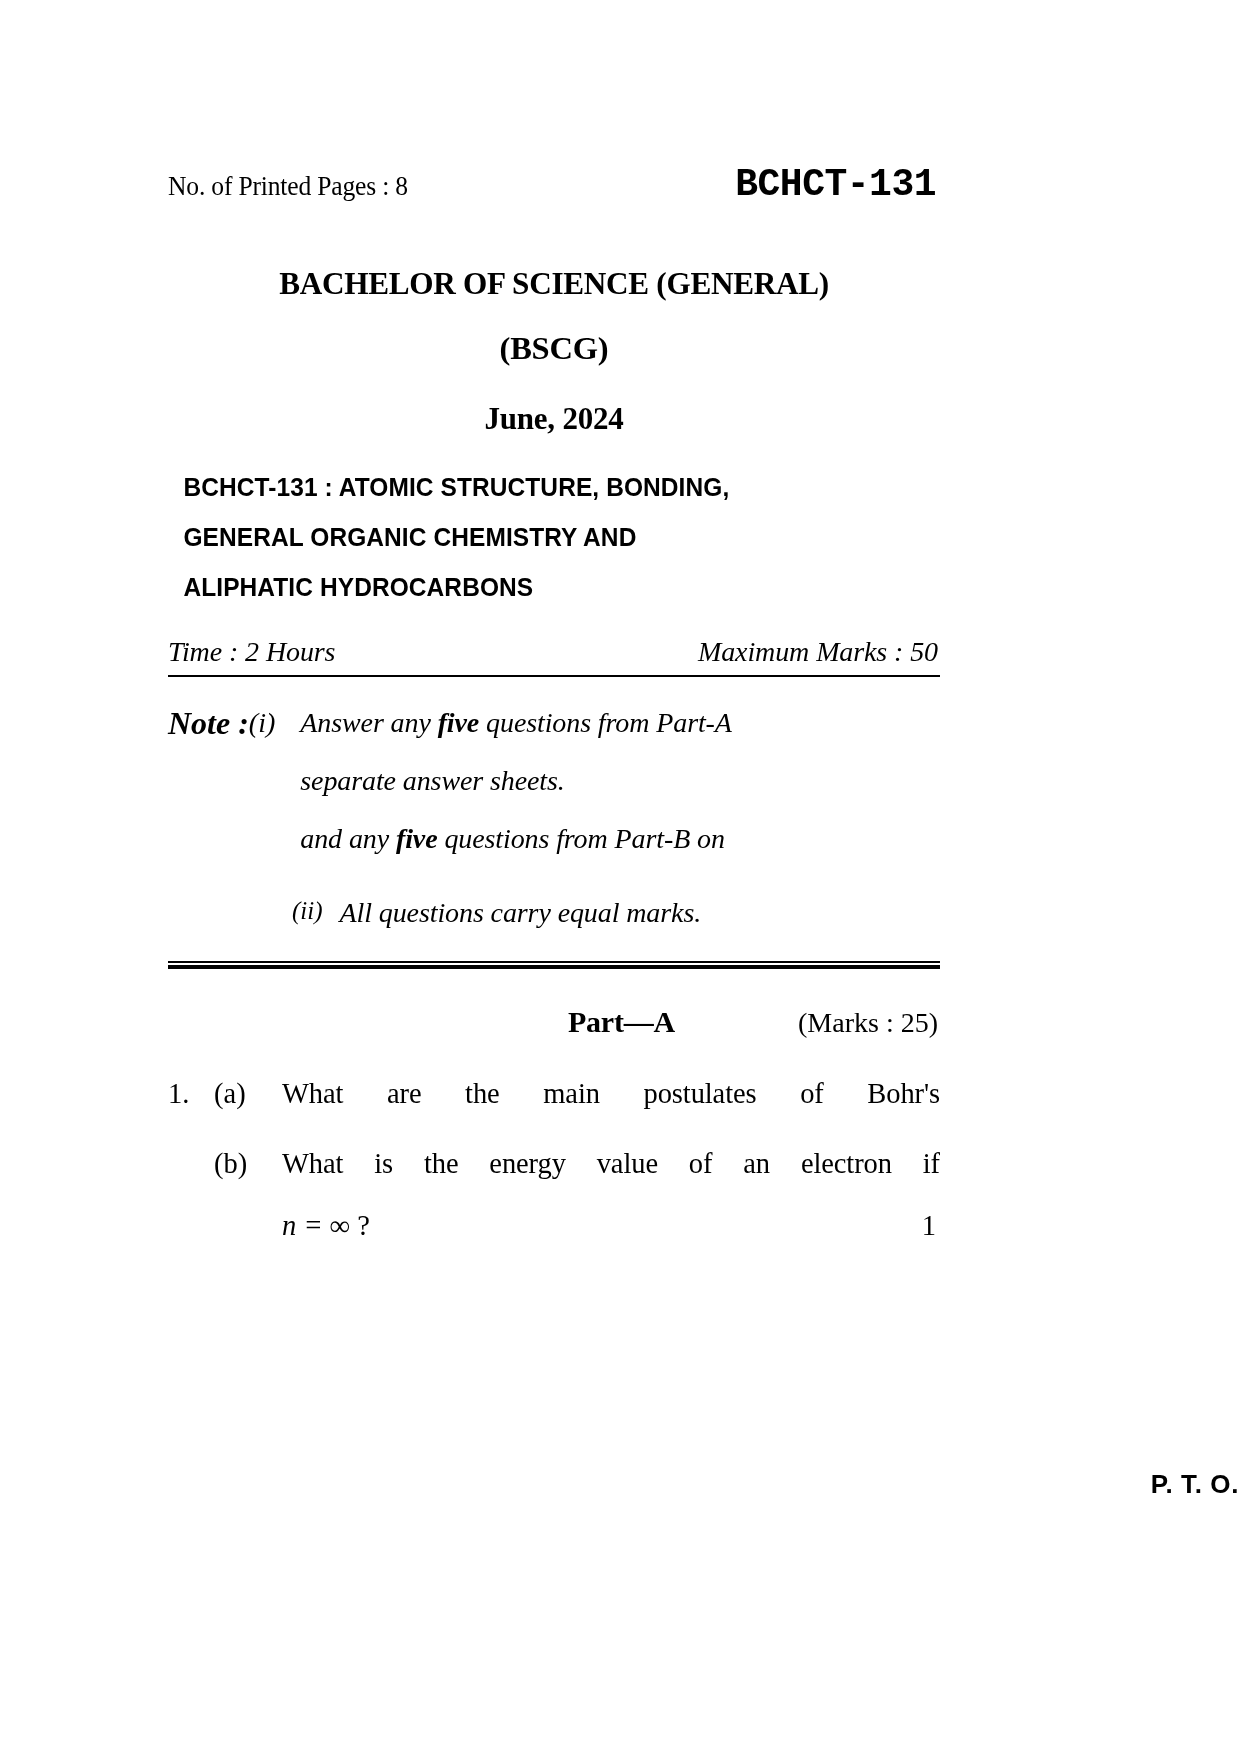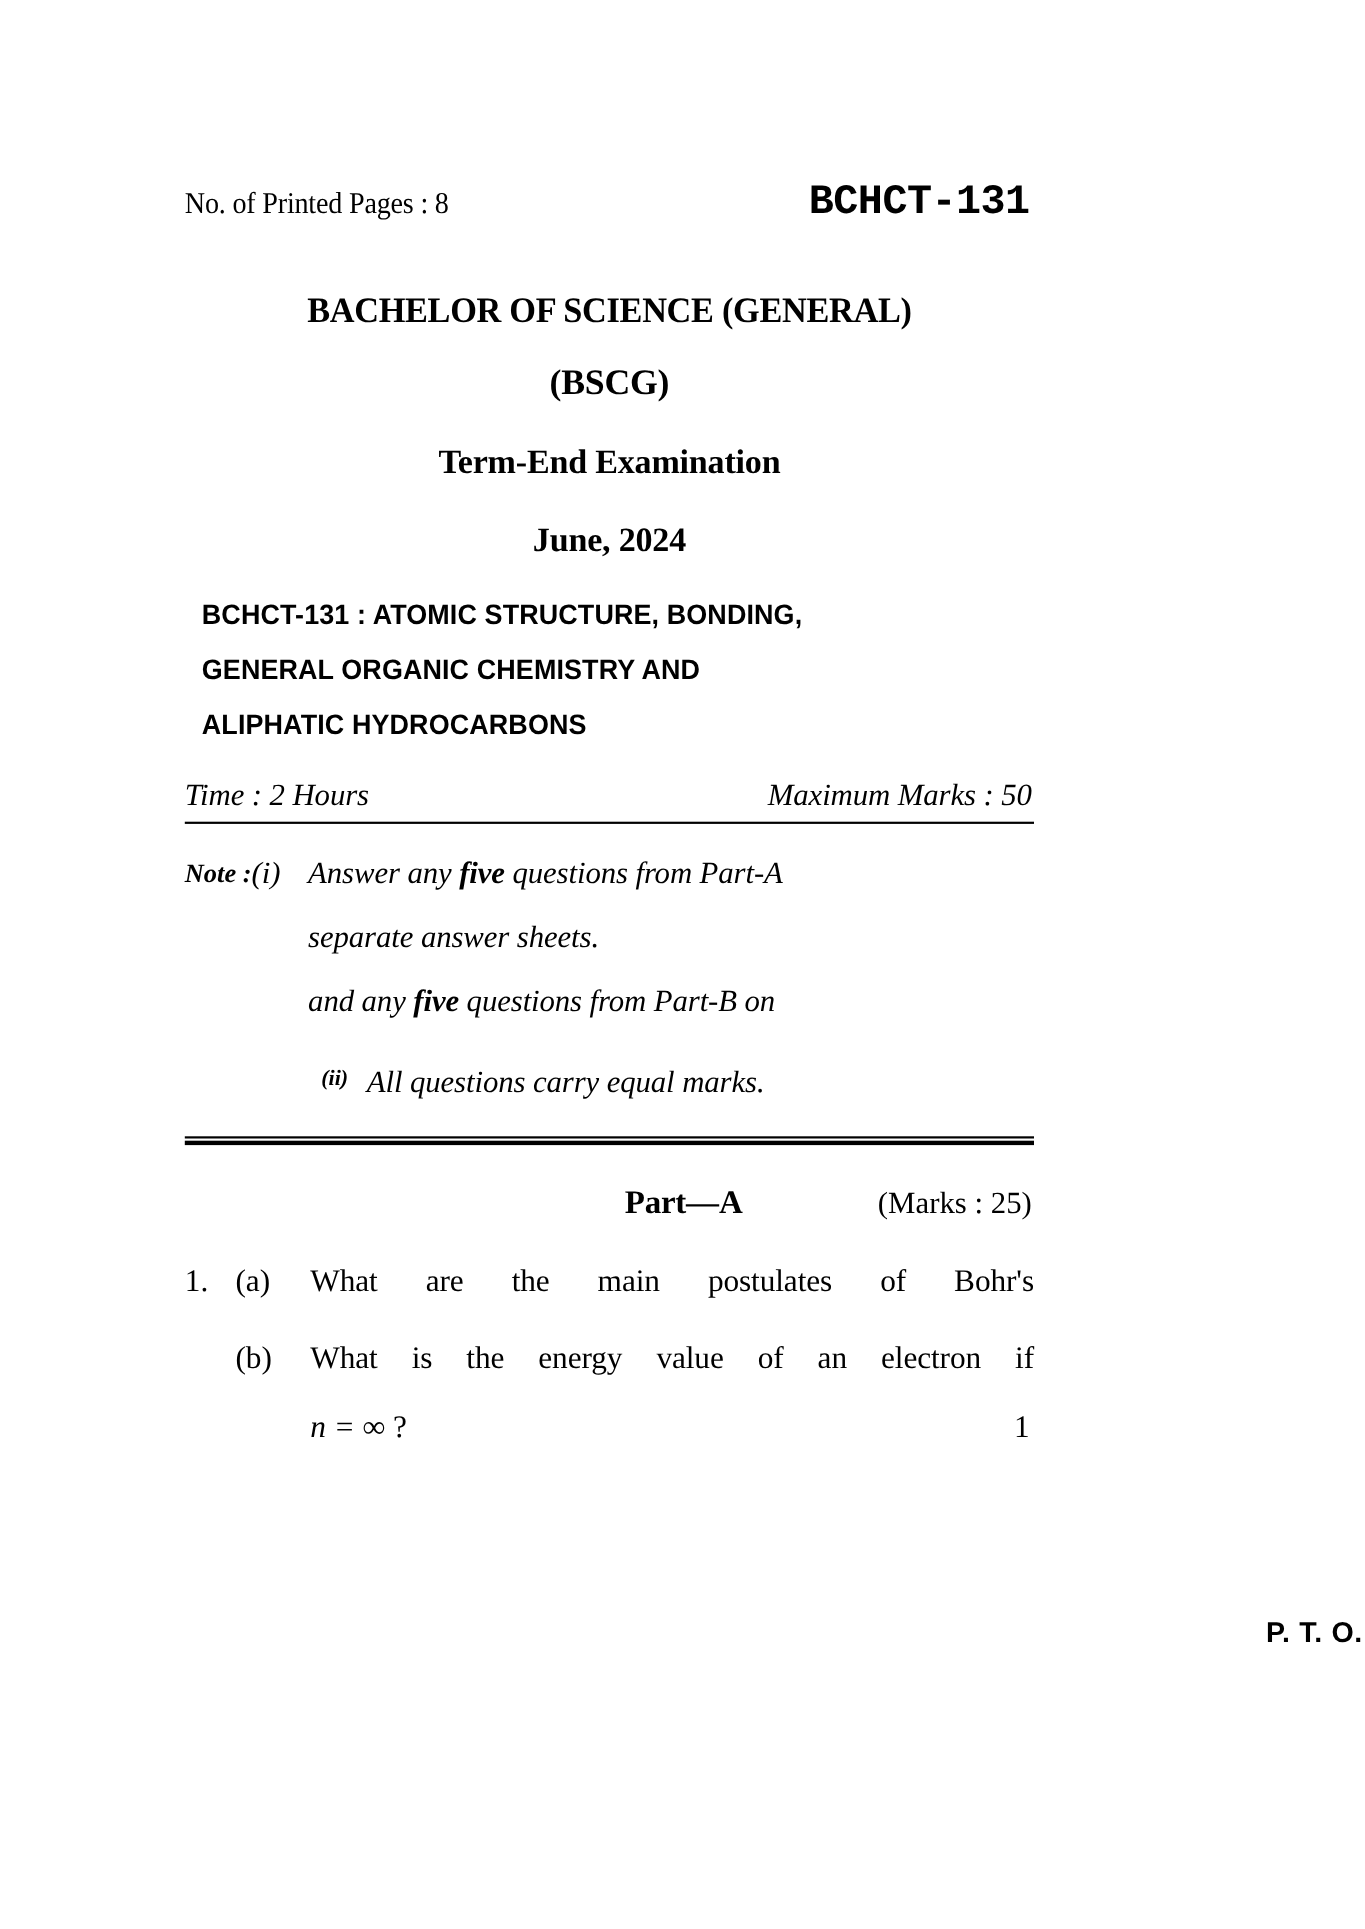--- a/index.html
+++ b/index.html
@@ -126,21 +126,21 @@
     margin-top: 17px;
   }
   .note-row {
     display: flex;
     align-items: flex-start;
   }
   .note-label {
     font-family: "Liberation Serif", serif;
     font-style: italic;
     font-weight: bold;
-    font-size: 24px;
+    font-size: 32px;
     white-space: nowrap;
     line-height: 58px;
     flex: 0 0 auto;
   }
   .note-roman {
     font-family: "Liberation Serif", serif;
     font-style: italic;
     font-size: 28px;
     white-space: nowrap;
     line-height: 58px;
@@ -164,23 +164,22 @@
     font-style: italic;
   }
   .note-ii {
     display: flex;
     margin-top: 29px;
     padding-left: 124px;
   }
   .note-ii .rn {
     font-family: "Liberation Serif", serif;
     font-style: italic;
-    font-size: 20px;
-    white-space: nowrap;
-    font-weight: bold;
+    font-size: 25px;
+    white-space: nowrap;
   }
   .note-ii .txt {
     font-family: "Liberation Serif", serif;
     font-style: italic;
     font-size: 28px;
     padding-left: 17px;
     white-space: nowrap;
     letter-spacing: -0.1px;
   }
 
@@ -298,21 +297,20 @@
   <div class="content">
 
     <div class="hdr">
       <div class="hdr-pages">No. of Printed Pages : 8</div>
       <div class="hdr-code">BCHCT-131</div>
     </div>
 
     <div class="title-block">
       <div class="t-prog">BACHELOR OF SCIENCE (GENERAL)</div>
       <div class="t-abbr">(BSCG)</div>
-      <div class="t-exam">Term-End Examination</div>
       <div class="t-date">June, 2024</div>
     </div>
 
     <div class="subject">
       <div class="subject-line">BCHCT-131 : ATOMIC STRUCTURE, BONDING,</div>
       <div class="subject-line">GENERAL ORGANIC CHEMISTRY AND</div>
       <div class="subject-line">ALIPHATIC HYDROCARBONS</div>
     </div>
 
     <div class="timerow">

